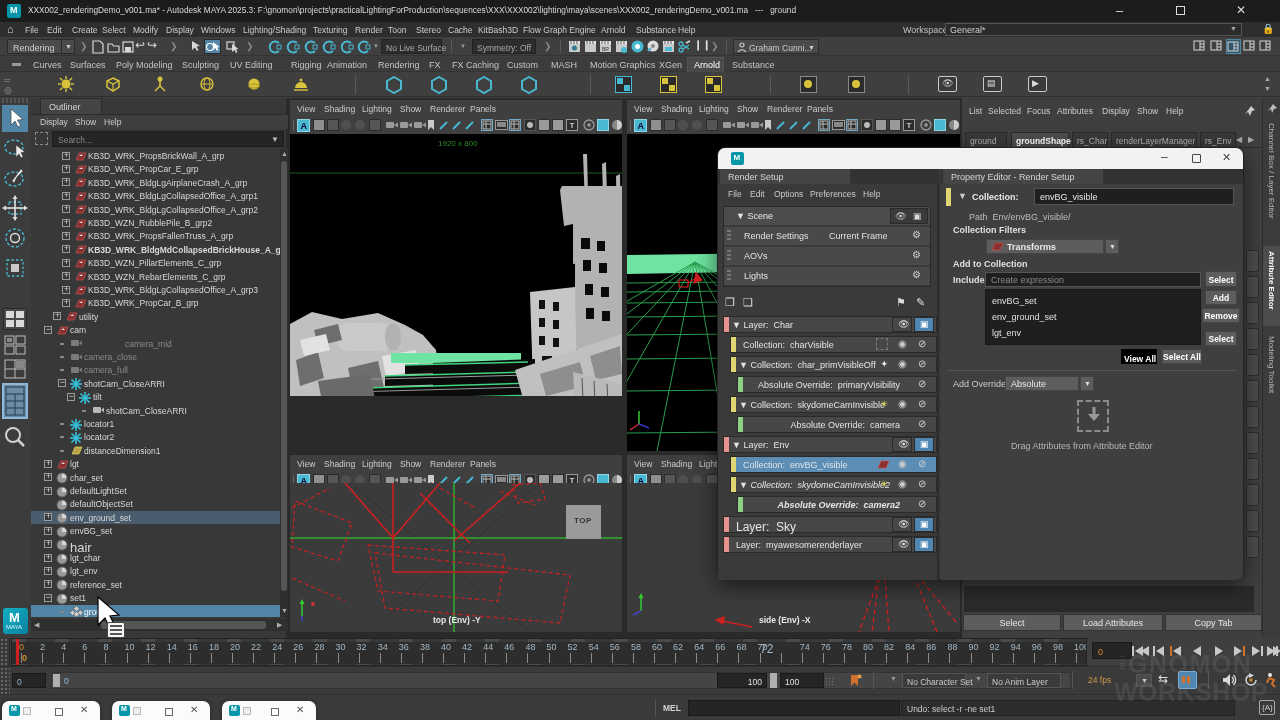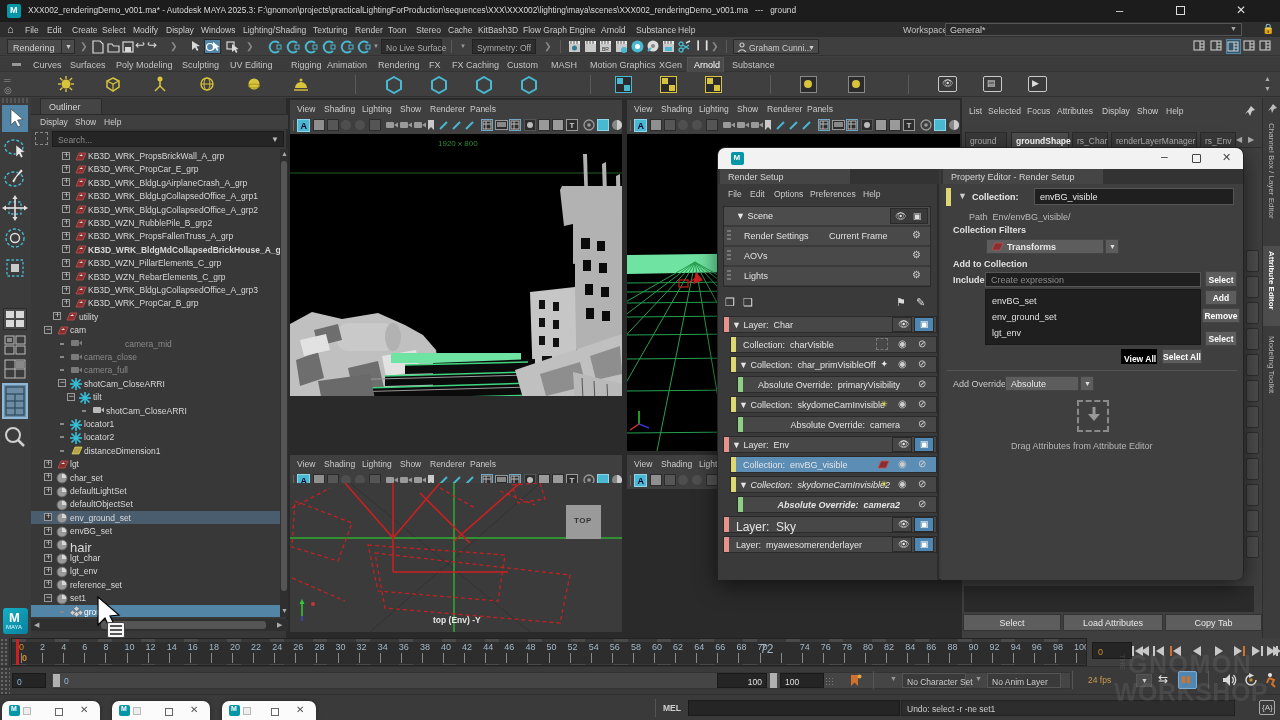--- a/index.html
+++ b/index.html
@@ -1511,20 +1511,42 @@
           </div>
           <div class="abs" style="left:307px;top:0px;width:12px;height:12px;background:#49b8d1;border:1px solid #8fd4e8;"></div>
           <div class="abs" style="left:321px;top:0px;">
             <svg width="12" height="12">
               <circle cx="6" cy="6" r="5" fill="#888"></circle>
               <path d="M6 1 A5 5 0 0 1 6 11 Z" fill="#ccc"></path>
             </svg>
           </div>
         </div>
       </div>
+<div class="abs" style="left:339px;top:385px;width:333px;height:149px;background:#3b3b3b;overflow:hidden;">
+<svg class="abs" style="left:0;top:0;" width="333" height="149" viewBox="0 0 333 149">
+<rect width="333" height="149" fill="#3b3b3b"></rect>
+<g stroke="#cc2020" stroke-width="1.4" fill="none">
+<line x1="95" y1="138" x2="125" y2="144"></line>
+            <polygon points="89,137 97,134 96,141" fill="#cc2020"></polygon>
+</g>
+<g stroke="#cc2020" stroke-width="1.3" fill="none" stroke-dasharray="5 3">
+<line x1="252" y1="95" x2="245" y2="149"></line>
+            <line x1="258" y1="95" x2="262" y2="149"></line>
+            <line x1="252" y1="95" x2="232" y2="149"></line>
+            <line x1="290" y1="100" x2="310" y2="149"></line>
+            <line x1="295" y1="98" x2="330" y2="140"></line>
+          </g>
+</svg>
+<svg class="abs" style="left:4px;top:108px;" width="24" height="26">
+          <line x1="10" y1="20" x2="10" y2="5" stroke="#3c3" stroke-width="1.5"></line>
+          <polygon points="10,2 7.5,7 12.5,7" fill="#3c3"></polygon>
+          <line x1="10" y1="20" x2="2" y2="24" stroke="#44c" stroke-width="1.5"></line>
+        </svg>
+<div class="tx" style="left:132px;top:132px;font-size:8.5px;color:#e8e8e8;font-weight:bold;">side (Env) -X</div>
+</div>
 </div>
 <div class="abs" style="left:962px;top:98px;width:300px;height:540px;background:#3f3f3f;">
 <div class="tx" style="left:7px;top:8px;font-size:8.5px;color:#ccc;">List</div>
 <div class="tx" style="left:26px;top:8px;font-size:8.5px;color:#ccc;">Selected</div>
 <div class="tx" style="left:65px;top:8px;font-size:8.5px;color:#ccc;">Focus</div>
 <div class="tx" style="left:95px;top:8px;font-size:8.5px;color:#ccc;">Attributes</div>
 <div class="tx" style="left:140px;top:8px;font-size:8.5px;color:#ccc;">Display</div>
 <div class="tx" style="left:175px;top:8px;font-size:8.5px;color:#ccc;">Show</div>
 <div class="tx" style="left:204px;top:8px;font-size:8.5px;color:#ccc;">Help</div>
 <svg class="abs" style="left:282px;top:7px;" width="12" height="12">

